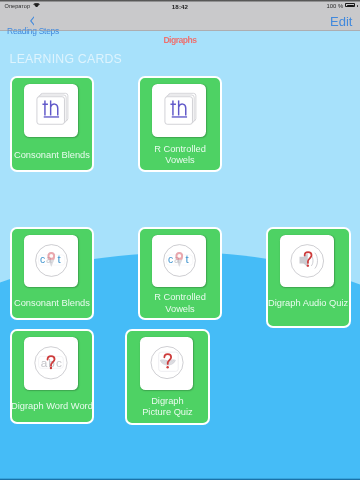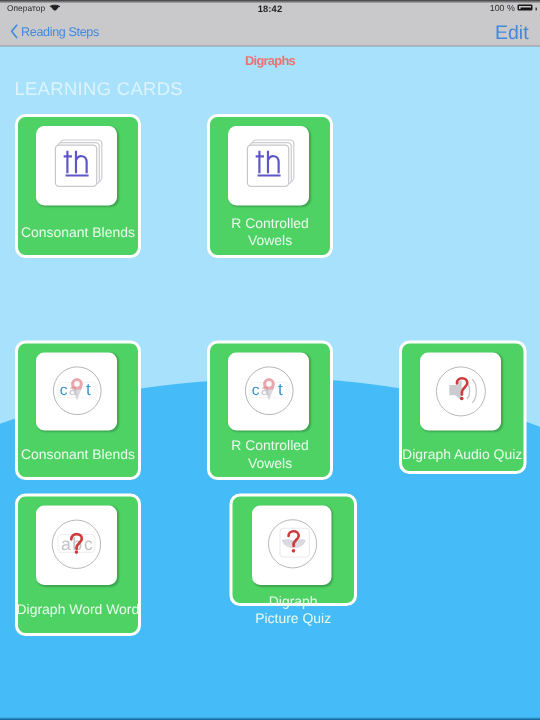--- a/index.html
+++ b/index.html
@@ -25,21 +25,21 @@
   .sb-carrier { position:absolute; left:4.6px; top:2.6px; font-size:5.55px; color:#2B2B2B; letter-spacing:0.05px; }
   .sb-wifi { position:absolute; left:32.5px; top:2.7px; width:7.2px; height:4.8px; display:block; }
   .sb-wifi svg { display:block; }
   .sb-time { position:absolute; left:0; top:2.5px; width:360px; text-align:center; font-size:6.2px; font-weight:bold; color:#1E1E1E; letter-spacing:0.1px; }
   .sb-batt-label { position:absolute; right:16.8px; top:2.6px; font-size:5.9px; color:#2B2B2B; }
   .batt { position:absolute; left:345.3px; top:3.3px; width:10.2px; height:4.2px; border:0.6px solid #1A1A1A; border-radius:0.9px; }
   .batt i { position:absolute; left:0.5px; top:0.5px; right:0.5px; bottom:0.5px; background:#111; display:block; border-radius:0.4px; }
   .batt::after { content:""; position:absolute; left:10.5px; top:1.2px; width:1.3px; height:1.9px; background:#3A3A3A; border-radius:0 0.6px 0.6px 0; }
 
   
-  .nav-back { position: absolute; left: 7.1px; top: 16.3px; height: 9px; display: flex; align-items: center; color: #4189DD; font-size: 8.4px; letter-spacing:-0.24px; }
+  .nav-back { position: absolute; left: 7.1px; top: 16.3px; height: 9px; display: flex; align-items: center; color: #4189DD; font-size: 8.4px; letter-spacing:-0.24px;flex-direction:column; }
   .nav-back .chev { width: 4.8px; height: 9.8px; margin-right: 2.2px; }
   .nav-title { position: absolute; left: 0; top: 17.0px; width: 360px; text-align:center; color: #EE716F; font-size: 8.6px; font-weight: bold; line-height: 9px; letter-spacing:-0.5px;margin-top:19px; }
   .nav-edit { position: absolute; left: 330px; top: 17.0px; color: #4189DD; font-size: 13px; line-height: 9px; text-align: right; }
 
   
   .bg { position: absolute; top: 30.5px; left: 0; width: 360px; height: 449.5px; background: #A7E1FB; overflow: hidden; }
   .bg svg { position: absolute; left: 0; top: 0; }
 
   .bottomedge { position:absolute; left:0; bottom:0; width:360px; height:2px; z-index:12;
     background: linear-gradient(to bottom, rgba(13,96,150,0) 0%, rgba(13,96,150,0.75) 70%, rgba(10,80,128,0.9) 100%); }
@@ -159,21 +159,21 @@
   <g opacity="0.6">
     <path d="M27.3,17.1 C25.2,17.1 23.5,18.8 23.5,20.9 C23.5,24.1 26.1,28.6 27.3,31.9 C28.5,28.6 31.1,24.1 31.1,20.9 C31.1,18.8 29.4,17.1 27.3,17.1 Z" fill="#C4C4CB"></path>
     <path d="M27.3,17.1 C25.2,17.1 23.5,18.8 23.5,20.9 C23.5,22.1 23.9,23.4 24.5,24.7 L30.1,24.7 C30.7,23.4 31.1,22.1 31.1,20.9 C31.1,18.8 29.4,17.1 27.3,17.1 Z" fill="#DE6E78"></path>
     <circle cx="27.3" cy="20.9" r="1.9" fill="#FFF8F5"></circle>
   </g>
 </svg>
         </div>
       <div class="label" style="top:63.90px">R Controlled
 Vowels</div>
     </div>
-    <div class="card" style="left:265.7px;top:196.1px;width:84.9px;height:89px">
+    <div class="card" style="left:265.7px;top:196.1px;width:84.9px;height:101px">
       <div class="iconbox" style="left:12.7px;top:6.1px;width:53.6px;height:52.8px">
           <svg viewBox="0 0 53.5 52.7">
   <circle cx="27.2" cy="25.9" r="16.3" fill="none" stroke="#AFAFB5" stroke-width="0.6"></circle>
   <path d="M19.5,21.7 L23.4,21.7 L27.7,18.2 L27.7,31.9 L23.4,28.4 L19.5,28.4 Z" fill="#CBCBD0"></path>
   <g fill="none" stroke="#C4C4CA" stroke-width="0.85" stroke-linecap="round">
     <path d="M31.5,20.6 C33.5,22.8 33.5,28.5 31.5,30.6"></path>
     <path d="M35.0,18.0 C38.3,21.5 38.3,29.8 35.0,33.2"></path>
   </g>
   <g fill="none" stroke="#CD3B3B" stroke-width="1.75" stroke-linecap="round" stroke-linejoin="round">
     <path d="M24.6,20.4 C24.6,18.4 26.2,17.1 28.0,17.1 C29.9,17.1 31.5,18.3 31.5,20.2 C31.5,22.9 27.9,23.6 27.9,26.3 L27.9,27.9"></path>
@@ -194,21 +194,21 @@
     <text x="31.9" y="29.5">c</text>
   </g>
   <g fill="none" stroke="#CD3B3B" stroke-width="1.8" stroke-linecap="round" stroke-linejoin="round">
     <path d="M23.5,22.5 C23.5,20.3 25.1,19.0 27.0,19.0 C28.9,19.0 30.5,20.2 30.5,22.1 C30.5,24.7 27.0,25.4 27.0,27.8 L27.0,28.8"></path>
   </g>
   <circle cx="26.9" cy="31.0" r="1.2" fill="#CD3B3B"></circle>
 </svg>
         </div>
       <div class="label" style="top:70.10px">Digraph Word Word</div>
     </div>
-    <div class="card" style="left:153px;top:298.8px;width:84.9px;height:75px">
+    <div class="card" style="left:125px;top:298.8px;width:84.9px;height:96px">
       <div class="iconbox" style="left:12.7px;top:6.1px;width:53.6px;height:52.8px">
           <svg viewBox="0 0 53.5 52.9">
   <circle cx="27.0" cy="25.6" r="16.1" fill="none" stroke="#AFAFB5" stroke-width="0.6"></circle>
   <rect x="18.6" y="15.2" width="19.6" height="19.2" rx="2.4" fill="#FFFFFF" stroke="#EAEAEE" stroke-width="0.75"></rect>
   <g fill="#D3D3D9">
     <path d="M27.8,23.6 C25.6,22.4 22.4,22.2 19.8,23.0 C20.6,25.9 23.7,28.4 27.8,28.6 Z"></path>
     <path d="M27.8,23.6 C30.0,22.4 33.2,22.2 35.8,23.0 C35.0,25.9 31.9,28.4 27.8,28.6 Z"></path>
   </g>
   <g stroke="#EDEDF1" stroke-width="0.42" fill="none">
     <path d="M21.0,23.4 L24.6,27.6"></path>

